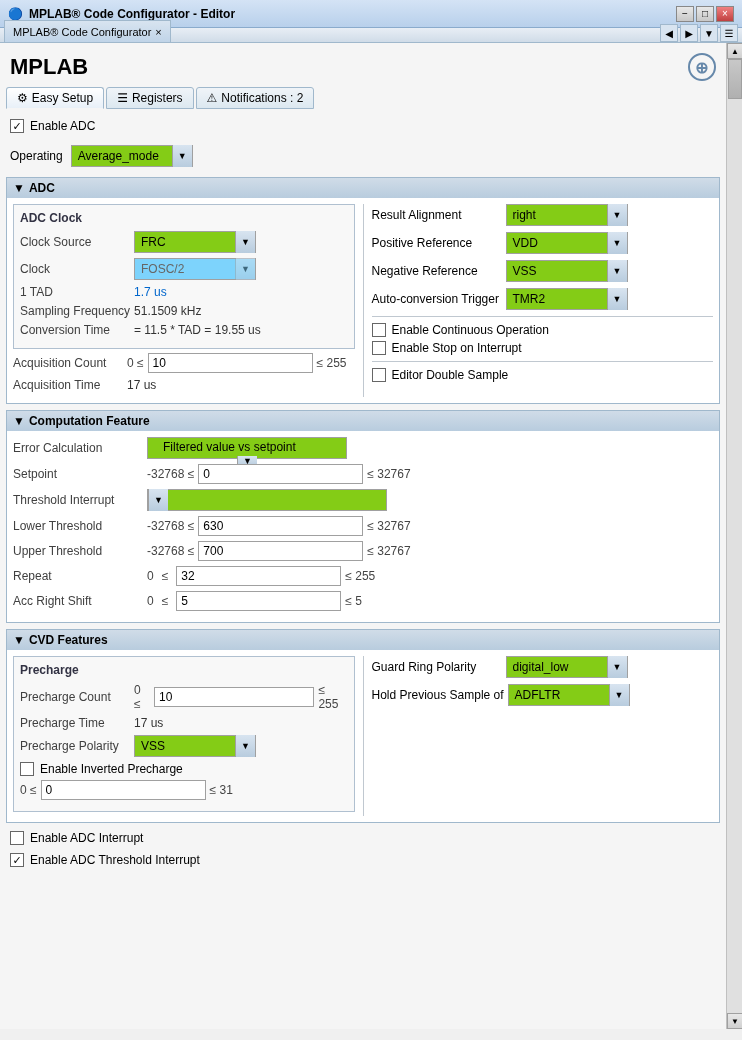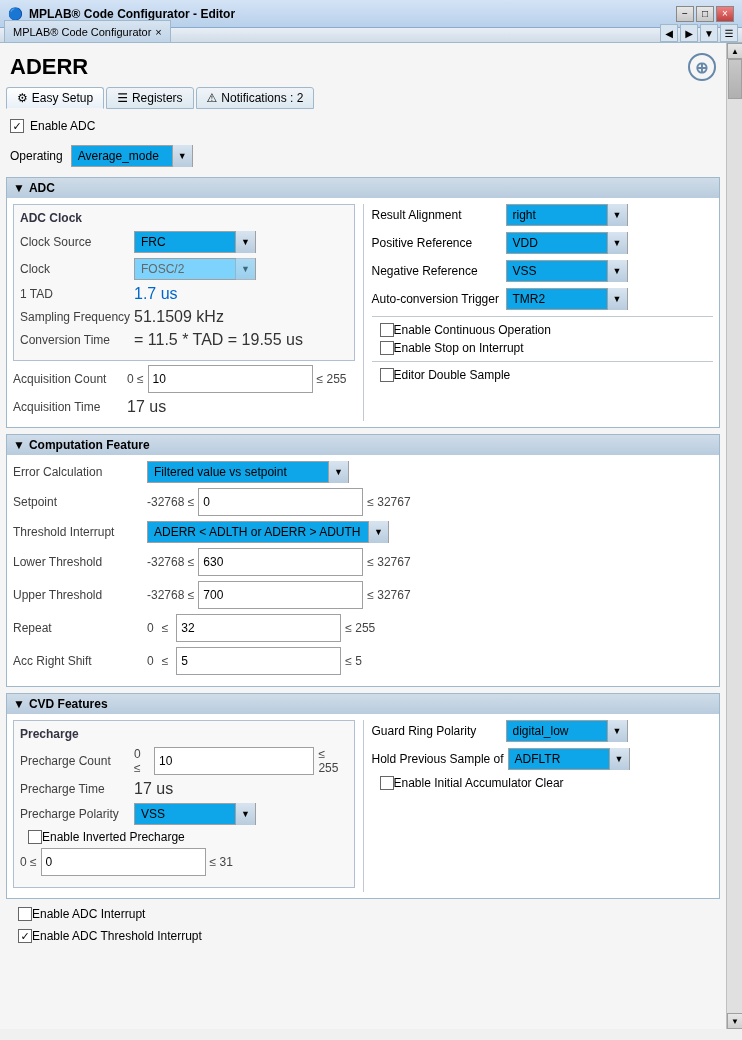--- a/index.html
+++ b/index.html
@@ -193,21 +193,21 @@
       display: flex;
       align-items: center;
       gap: 8px;
       margin-bottom: 8px;
       padding: 2px 4px;
     }
     .dropdown {
       display: flex;
       align-items: center;
       border: 1px solid #a0a0a0;
-      background: #0ea5e9;
+      background: #84cc16;
       height: 22px;
     }
     .dropdown-text {
       padding: 2px 6px;
       font-size: 12px;
       min-width: 100px;
     }
     .dropdown-btn {
       width: 20px;
       height: 22px;
@@ -262,44 +262,44 @@
       gap: 4px;
     }
     .form-label {
       min-width: 110px;
       font-size: 12px;
       color: #404040;
     }
     .text-input {
       border: 1px solid #a0a0a0;
       background: white;
-      height: 28px;
+      height: 20px;
       padding: 1px 4px;
       font-size: 12px;
       min-width: 80px;
     }
     .info-text {
-      font-size: 16px;
+      font-size: 12px;
       color: #333;
     }
     .info-text.blue { color: #0066cc; }
     .range-text { font-size: 12px; color: #444; }
 
     .divider {
       border: none;
       border-top: 1px solid #c0c8d0;
       margin: 6px 0;
     }
 
     
     .cb-row {
       display: flex;
       align-items: center;
+      gap: 6px;
       margin-bottom: 4px;
-      margin-left: 8px;
     }
 
     
     .right-section-row {
       display: flex;
       align-items: center;
       margin-bottom: 6px;
       gap: 4px;
     }
     .right-label {
@@ -347,21 +347,21 @@
     <div class="tab-nav-btn">▶</div>
     <div class="tab-nav-btn">▼</div>
     <div class="tab-nav-btn">☰</div>
   </div>
 </div>
 
 <div class="main-area">
   <div class="content">
 
     <div class="page-title">
-      <span>ADERR</span>
+      <span>MPLAB</span>
       <div class="globe-icon">⊕</div>
     </div>
 
     <div class="toolbar">
       <div class="toolbar-tab active">
         <span>⚙</span>
         <span>Easy Setup</span>
       </div>
       <div class="toolbar-tab">
         <span>☰</span>
@@ -500,37 +500,36 @@
 
     <div class="section">
       <div class="section-header">
         <span>▼</span>
         <span>Computation Feature</span>
       </div>
       <div class="section-body">
 
         <div class="form-row">
           <span class="form-label" style="min-width:130px;">Error Calculation</span>
-          <div class="dropdown" style="min-width:200px;">
+          <div class="dropdown" style="min-width:200px;flex-direction:column;">
             <span class="dropdown-text" style="min-width:180px;">Filtered value vs setpoint</span>
             <div class="dropdown-btn">▼</div>
           </div>
         </div>
 
         <div class="form-row">
           <span class="form-label" style="min-width:130px;">Setpoint</span>
           <span class="range-text">-32768 ≤</span>
           <input class="text-input" type="text" value="0" style="">
           <span class="range-text">≤ 32767</span>
         </div>
 
         <div class="form-row">
           <span class="form-label" style="min-width:130px;">Threshold Interrupt</span>
           <div class="dropdown" style="min-width:240px;">
-            <span class="dropdown-text" style="min-width:220px;">ADERR &lt; ADLTH or ADERR &gt; ADUTH</span>
             <div class="dropdown-btn">▼</div>
           </div>
         </div>
 
         <div class="form-row">
           <span class="form-label" style="min-width:130px;">Lower Threshold</span>
           <span class="range-text">-32768 ≤</span>
           <input class="text-input" type="text" value="630" style="">
           <span class="range-text">≤ 32767</span>
         </div>
@@ -616,24 +615,20 @@
             </div>
 
             <div class="right-section-row">
               <span class="right-label">Hold Previous Sample of</span>
               <div class="dropdown">
                 <span class="dropdown-text">ADFLTR</span>
                 <div class="dropdown-btn">▼</div>
               </div>
             </div>
 
-            <div class="cb-row">
-              <div class="cb-check"></div>
-              <span>Enable Initial Accumulator Clear</span>
-            </div>
           </div>
         </div>
       </div>
     </div>
 
     <div class="cb-row" style="padding: 2px 4px; margin-bottom: 4px;">
       <div class="cb-check"></div>
       <span>Enable ADC Interrupt</span>
     </div>
     <div class="cb-row" style="padding: 2px 4px; margin-bottom: 4px;">

